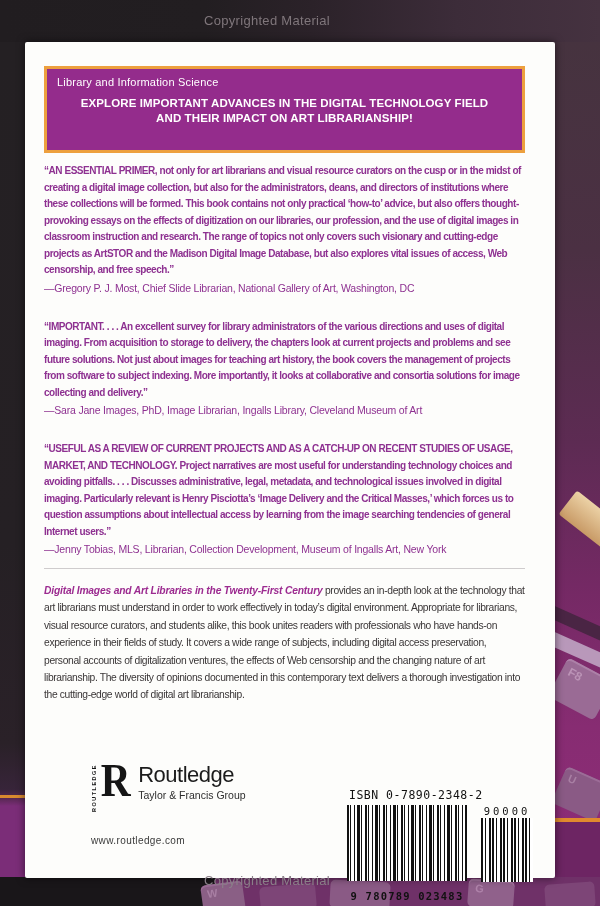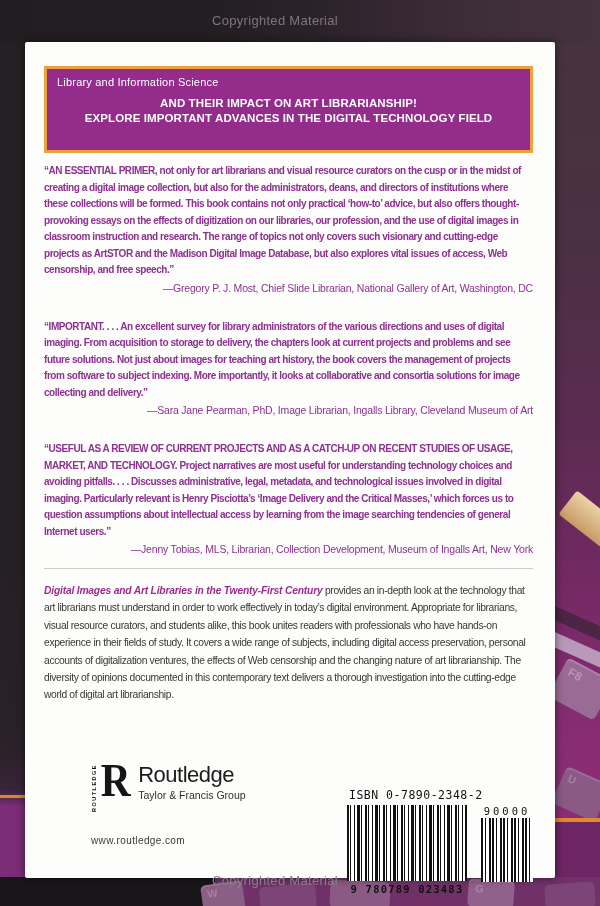--- a/index.html
+++ b/index.html
@@ -30,38 +30,38 @@
   .band-bottom{left:0;top:877px;width:600px;height:29px;background:#6f3168;overflow:hidden;}
   .bb-black{position:absolute;left:0;top:0;width:215px;height:29px;background:#191619;}
   .key-w{position:absolute;left:202px;top:6px;width:42px;height:30px;background:#8a5f85;
     transform:rotate(-8deg);color:#a87fa3;font-size:11px;padding:3px 0 0 6px;box-shadow:inset 0 2px 0 #9c6c97;}
   .key-g{position:absolute;left:468px;top:3px;width:46px;height:28px;background:#90618b;
     transform:rotate(4deg);color:#ae82a9;font-size:11px;padding:3px 0 0 7px;box-shadow:inset 0 2px 0 #a2739d;}
   .key-blank1{position:absolute;left:260px;top:8px;width:56px;height:26px;background:#7d4577;transform:rotate(-5deg);}
   .key-blank2{position:absolute;left:330px;top:4px;width:60px;height:28px;background:#8a5a85;transform:rotate(3deg);}
   .key-blank3{position:absolute;left:545px;top:6px;width:50px;height:26px;background:#7d4577;transform:rotate(-4deg);}
   
-  .copyright{position:absolute;left:16px;width:518px;text-align:center;
+  .copyright{position:absolute;left:8px;width:518px;text-align:center;
     font-size:13px;letter-spacing:.3px;z-index:6;}
   .copyright.top{top:13px;color:#7f767b;}
   .copyright.bottom{top:873px;color:#8a7f88;}
   
   .cover{position:absolute;left:25px;top:42px;width:530px;height:836px;z-index:3;
     background:#fdfdfb;border-radius:2px;box-sizing:border-box;
-    padding:0 22px 0 19px;box-shadow:0 0 8px rgba(0,0,0,.55);}
+    padding:0 30px 0 19px;box-shadow:0 0 8px rgba(0,0,0,.55);}
   
   .qbox{margin-top:24px;height:87px;box-sizing:border-box;background:#942c8c;
     border:3px solid #eda03e;padding:7px 10px 0;}
   .category{font-size:11px;color:#ffffff;letter-spacing:.2px;}
   .headline{margin-top:8px;text-align:center;color:#ffffff;font-weight:bold;
     font-size:11.5px;line-height:14.5px;letter-spacing:.1px;}
   
   .quote{color:#8e3191;font-weight:bold;font-size:10px;line-height:16.5px;letter-spacing:-0.45px;}
   .q1{margin-top:10px;} .q2{margin-top:24px;} .q3{margin-top:24px;}
-  .attr{text-align:right;color:#8e3191;font-size:10.5px;line-height:14px;margin-top:2px;letter-spacing:-0.2px;}
+  .attr{text-align:left;color:#8e3191;font-size:10.5px;line-height:14px;margin-top:2px;letter-spacing:-0.2px;}
   .divider{margin-top:12px;border-top:1px solid #cfcccd;}
   
   .desc{margin-top:13px;font-size:10.3px;line-height:17.4px;color:#3a3637;letter-spacing:-0.35px;}
   .desc .title{color:#9c2b90;font-weight:bold;font-style:italic;letter-spacing:-0.2px;}
   
   .logo{position:absolute;left:66px;top:716px;}
   .logo-row{display:flex;align-items:flex-start;}
   .logo-vert{writing-mode:vertical-rl;transform:rotate(180deg);font-size:5.5px;font-weight:bold;
     letter-spacing:1.5px;color:#141414;height:52px;margin-top:2px;}
   .logo-r{font-family:"Liberation Serif",serif;font-weight:bold;font-size:46px;line-height:46px;
@@ -71,21 +71,21 @@
   .logo-web{font-size:10px;color:#3a3a3a;margin-top:23px;letter-spacing:.4px;}
   
   .barcode{position:absolute;left:322px;top:706px;width:190px;}
   .isbn{font-family:"DejaVu Sans Mono",monospace;font-size:11.5px;color:#111;letter-spacing:.5px;margin-left:2px;margin-top:40px;}
   .bars-row{display:flex;margin-top:3px;}
   .bc-main{width:120px;}
   .bc-bars{height:76px;background:repeating-linear-gradient(90deg,
       #111 0 2px,#fff 2px 3px,#111 3px 4px,#fff 4px 7px,#111 7px 8px,#fff 8px 10px,
       #111 10px 13px,#fff 13px 14px,#111 14px 15px,#fff 15px 18px);}
   .bc-digits{font-family:"DejaVu Sans Mono",monospace;font-weight:bold;font-size:10.5px;color:#111;
-    letter-spacing:1.2px;margin-top:2px;text-align:center;}
+    letter-spacing:1.2px;margin-top:9px;text-align:center;}
   .bc-addon{width:52px;margin-left:14px;}
   .addon-num{font-family:"DejaVu Sans Mono",monospace;font-size:10.5px;color:#111;
     letter-spacing:3px;text-align:center;}
   .addon-bars{height:64px;margin-top:1px;background:repeating-linear-gradient(90deg,
       #111 0 2px,#fff 2px 4px,#111 4px 5px,#fff 5px 8px,#111 8px 10px,#fff 10px 11px);}
 </style>
 </head>
 <body>
 
 <div class="band band-top"></div>
@@ -110,30 +110,30 @@
 </div>
 
 <div class="copyright top">Copyrighted Material</div>
 <div class="copyright bottom">Copyrighted Material</div>
 
 <div class="cover">
 
   <div class="qbox">
     <div class="category">Library and Information Science</div>
     <div class="headline">
+      <div>EXPLORE IMPORTANT ADVANCES IN THE DIGITAL TECHNOLOGY FIELD</div>
       <div>AND THEIR IMPACT ON ART LIBRARIANSHIP!</div>
-      <div>EXPLORE IMPORTANT ADVANCES IN THE DIGITAL TECHNOLOGY FIELD</div>
     </div>
   </div>
 
   <div class="quote q1">“AN ESSENTIAL PRIMER, not only for art librarians and visual resource curators on the cusp or in the midst of creating a digital image collection, but also for the administrators, deans, and directors of institutions where these collections will be formed. This book contains not only practical ‘how-to’ advice, but also offers thought-provoking essays on the effects of digitization on our libraries, our profession, and the use of digital images in classroom instruction and research. The range of topics not only covers such visionary and cutting-edge projects as ArtSTOR and the Madison Digital Image Database, but also explores vital issues of access, Web censorship, and free speech.”</div>
   <div class="attr">—Gregory P. J. Most, Chief Slide Librarian, National Gallery of Art, Washington, DC</div>
 
   <div class="quote q2">“IMPORTANT. . . . An excellent survey for library administrators of the various directions and uses of digital imaging. From acquisition to storage to delivery, the chapters look at current projects and problems and see future solutions. Not just about images for teaching art history, the book covers the management of projects from software to subject indexing. More importantly, it looks at collaborative and consortia solutions for image collecting and delivery.”</div>
-  <div class="attr">—Sara Jane Pearman, PhD, Image Librarian, Ingalls Library, Cleveland Museum of Art</div>
+  <div class="attr">—Sara Jane Images, PhD, Image Librarian, Ingalls Library, Cleveland Museum of Art</div>
 
   <div class="quote q3">“USEFUL AS A REVIEW OF CURRENT PROJECTS AND AS A CATCH-UP ON RECENT STUDIES OF USAGE, MARKET, AND TECHNOLOGY. Project narratives are most useful for understanding technology choices and avoiding pitfalls. . . . Discusses administrative, legal, metadata, and technological issues involved in digital imaging. Particularly relevant is Henry Pisciotta’s ‘Image Delivery and the Critical Masses,’ which forces us to question assumptions about intellectual access by learning from the image searching tendencies of general Internet users.”</div>
   <div class="attr">—Jenny Tobias, MLS, Librarian, Collection Development, Museum of Ingalls Art, New York</div>
 
   <div class="divider"></div>
 
   <div class="desc">
     <span class="title">Digital Images and Art Libraries in the Twenty-First Century</span><span> provides an in-depth look at the technology that art librarians must understand in order to work effectively in today’s digital environment. Appropriate for librarians, visual resource curators, and students alike, this book unites readers with professionals who have hands-on experience in their fields of study. It covers a wide range of subjects, including digital access preservation, personal accounts of digitalization ventures, the effects of Web censorship and the changing nature of art librarianship. The diversity of opinions documented in this contemporary text delivers a thorough investigation into the cutting-edge world of digital art librarianship.</span>
   </div>
 

